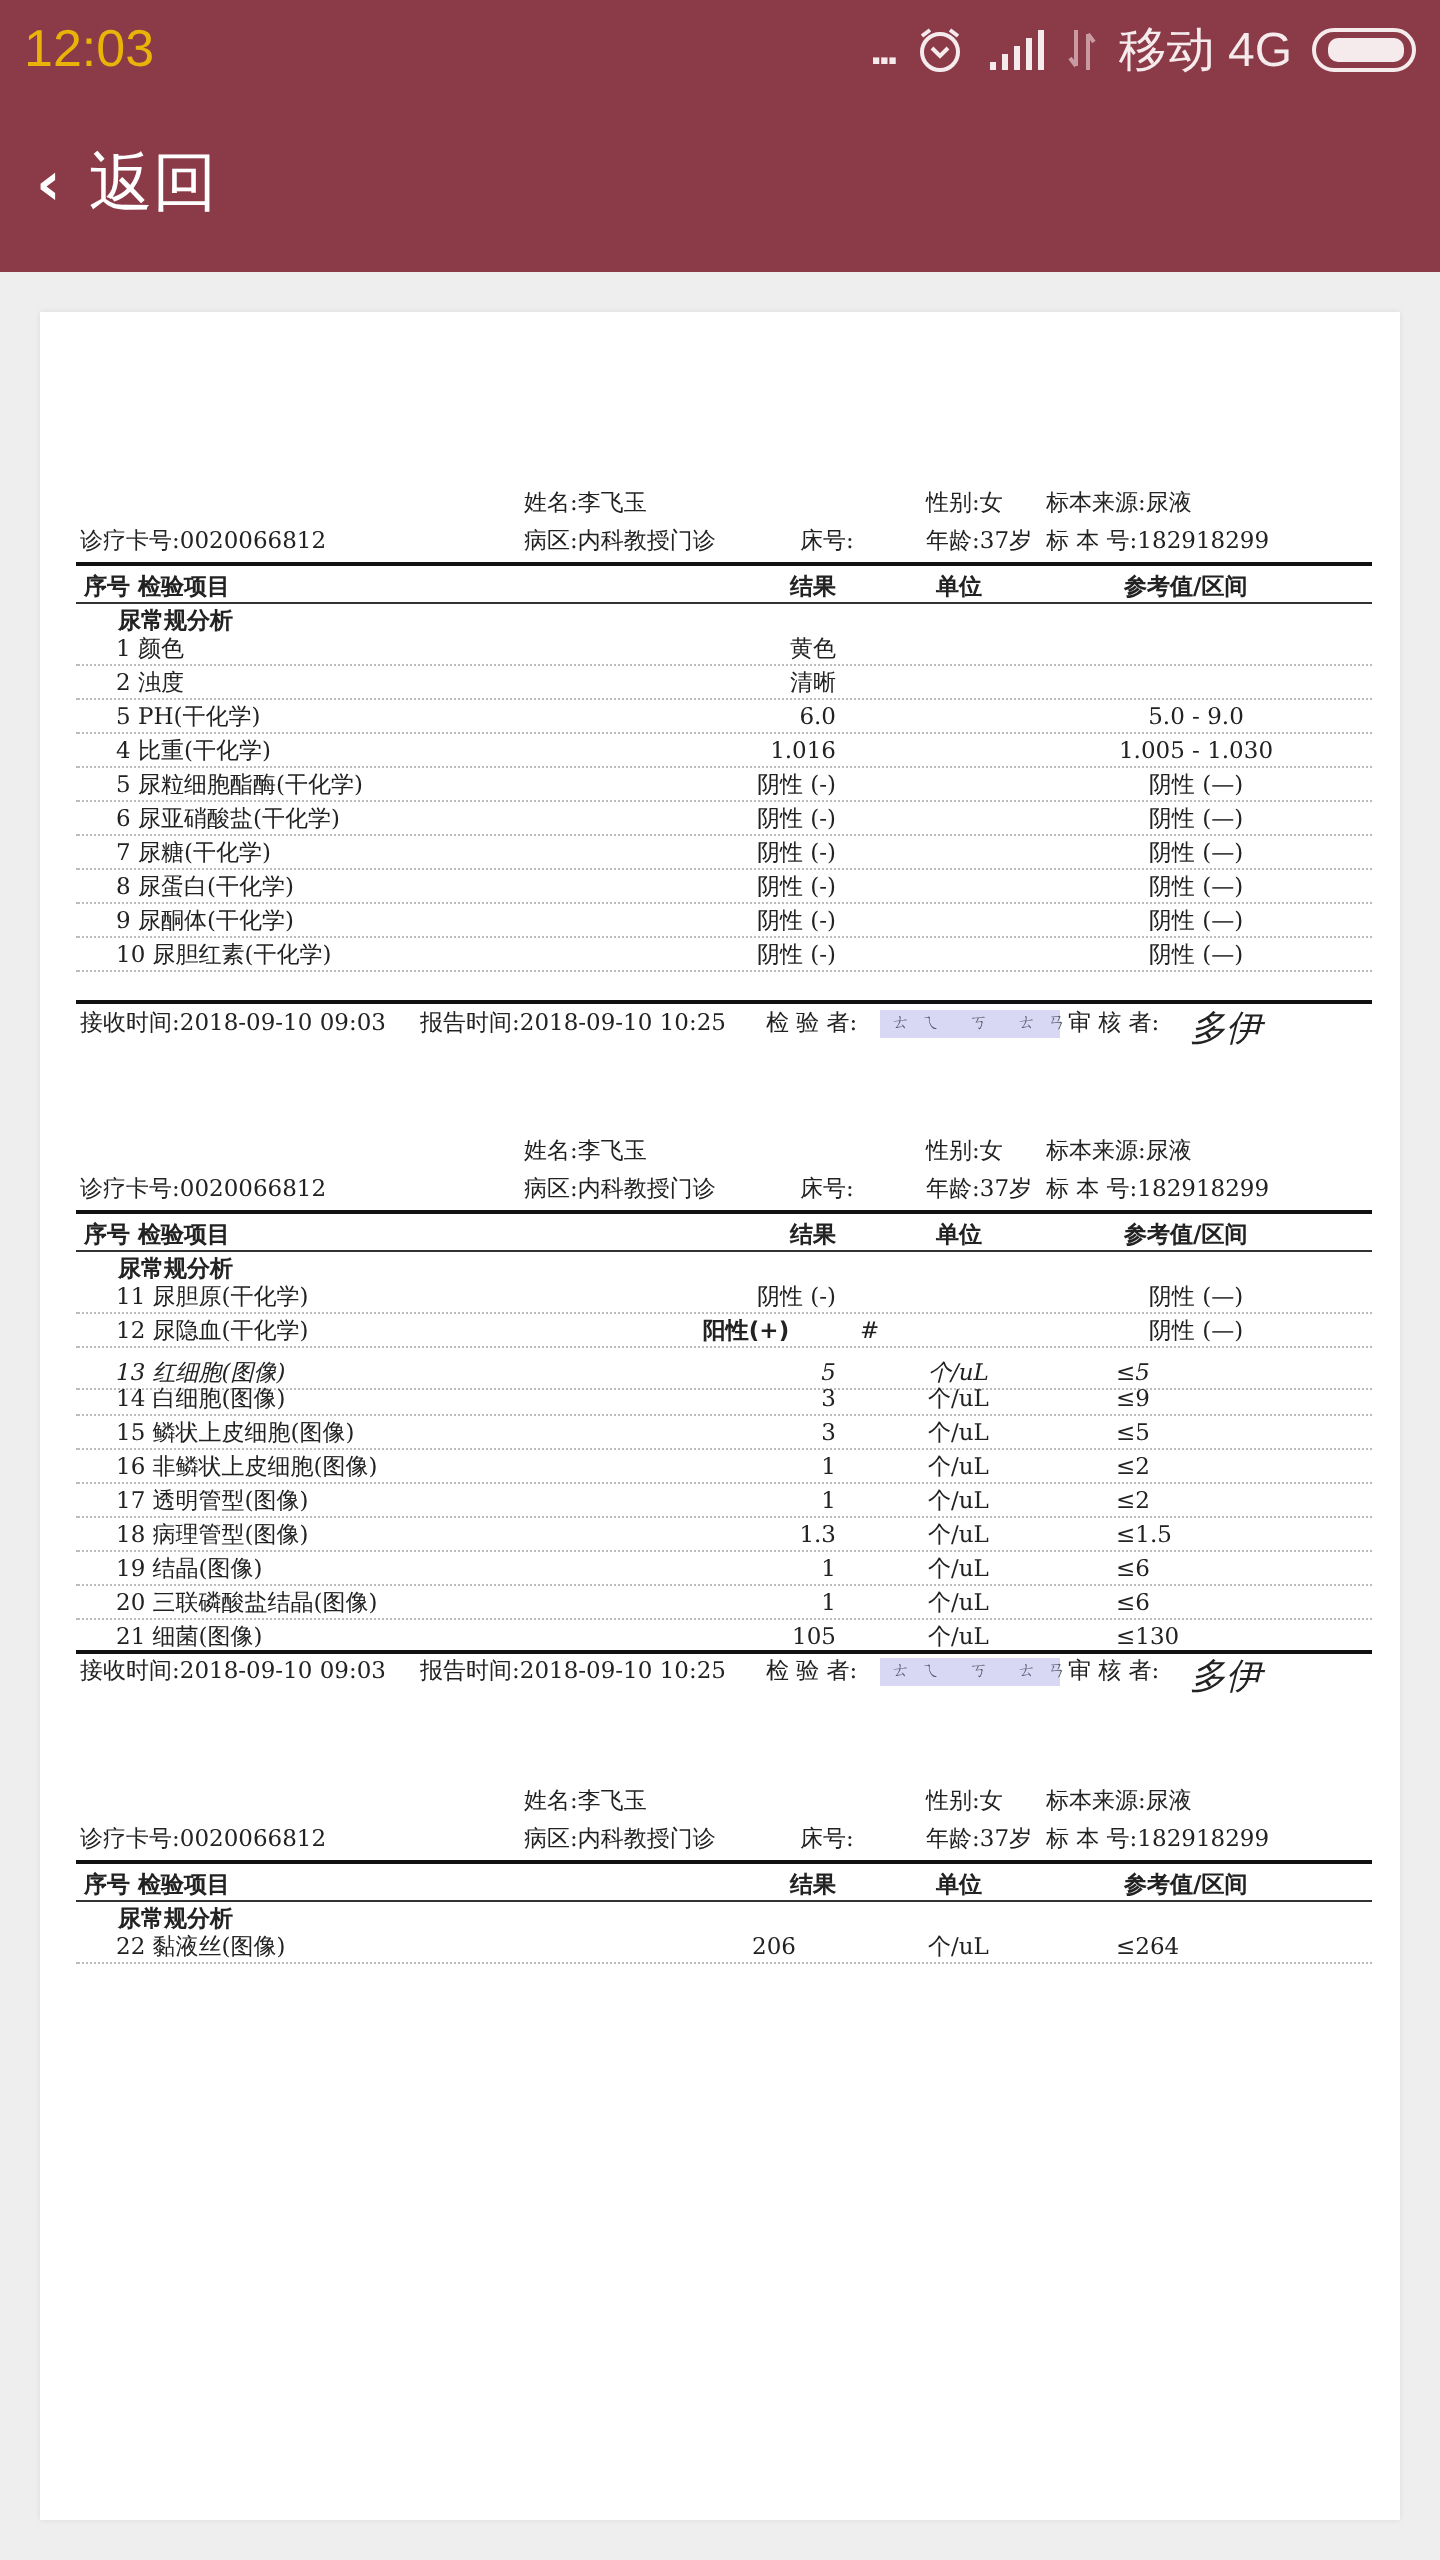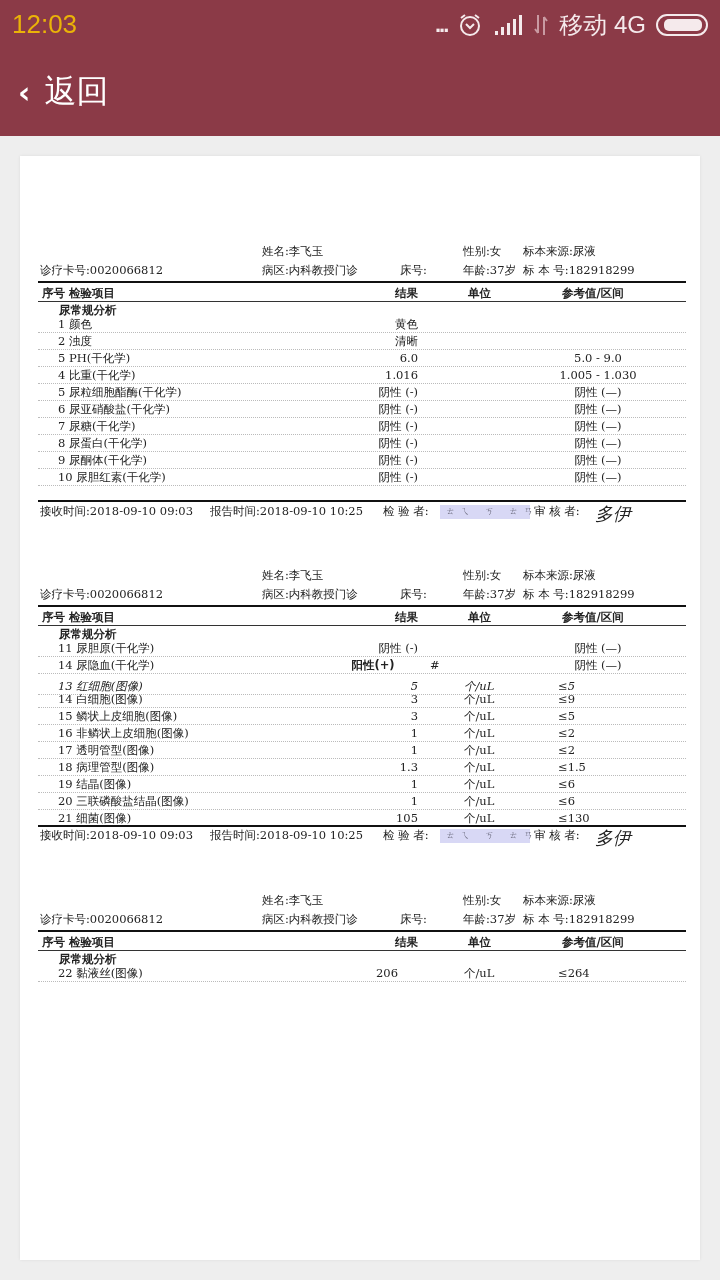--- a/index.html
+++ b/index.html
@@ -165,21 +165,21 @@
     <span class="colhdr" style="left:524px;top:42px;">参考值/区间</span>
     <div class="thin" style="top:57px;"></div>
     <span class="section" style="top:59px;">尿常规分析</span>
 
     <div class="row" style="top:72px;">
         <span class="c-name">11 尿胆原(干化学)</span>
         <span class="c-res">阴性 (-)</span>
         <span class="c-ref center">阴性 (—)</span>
       </div>
     <div class="row" style="top:89px;">
-        <span class="c-name">14 尿隐血(干化学)</span>
+        <span class="c-name">12 尿隐血(干化学)</span>
         <span class="c-res bold">阳性(+)</span>
         <span class="c-flag">#</span>
         <span class="c-ref center">阴性 (—)</span>
       </div>
     <div class="row" style="top:110px;font-style:italic;">
         <span class="c-name">13 红细胞(图像)</span>
         <span class="c-res">5</span>
         <span class="c-unit">个/uL</span>
         <span class="c-ref">≤5</span>
       </div>

